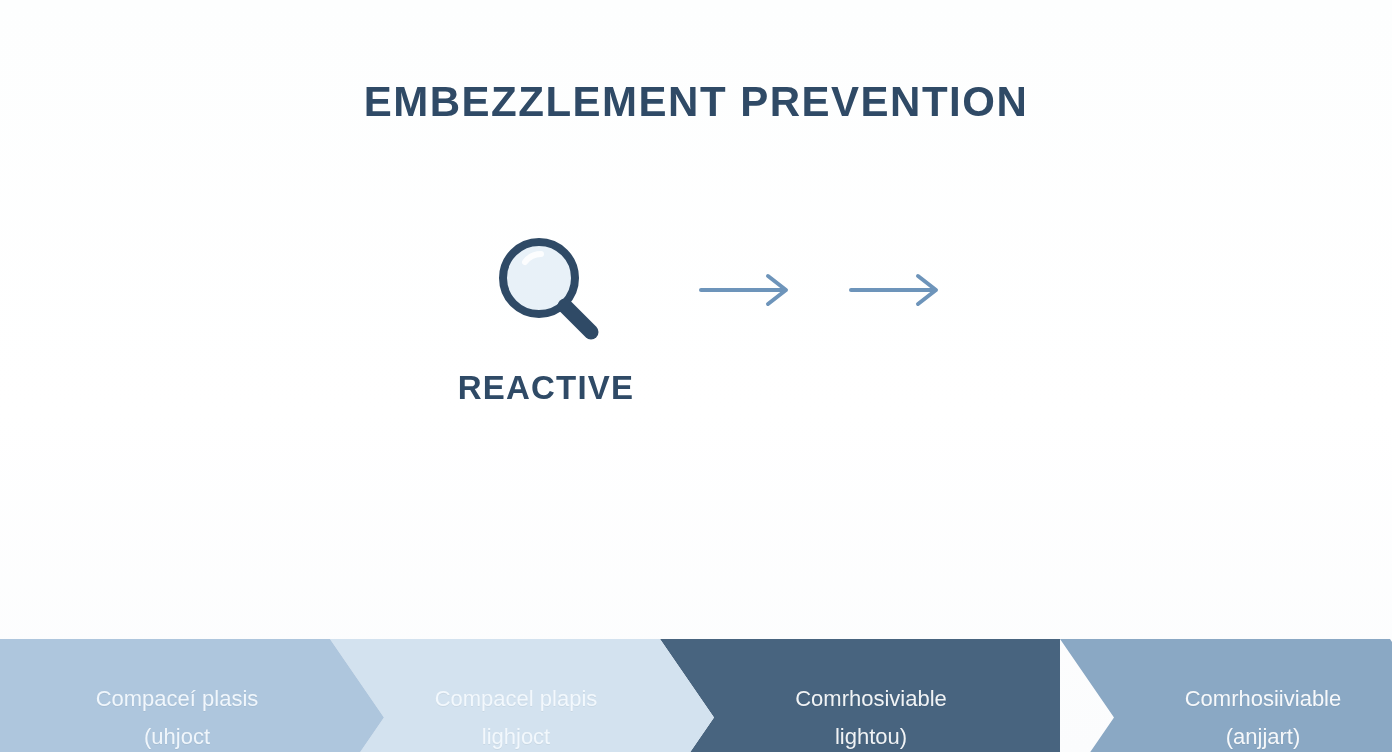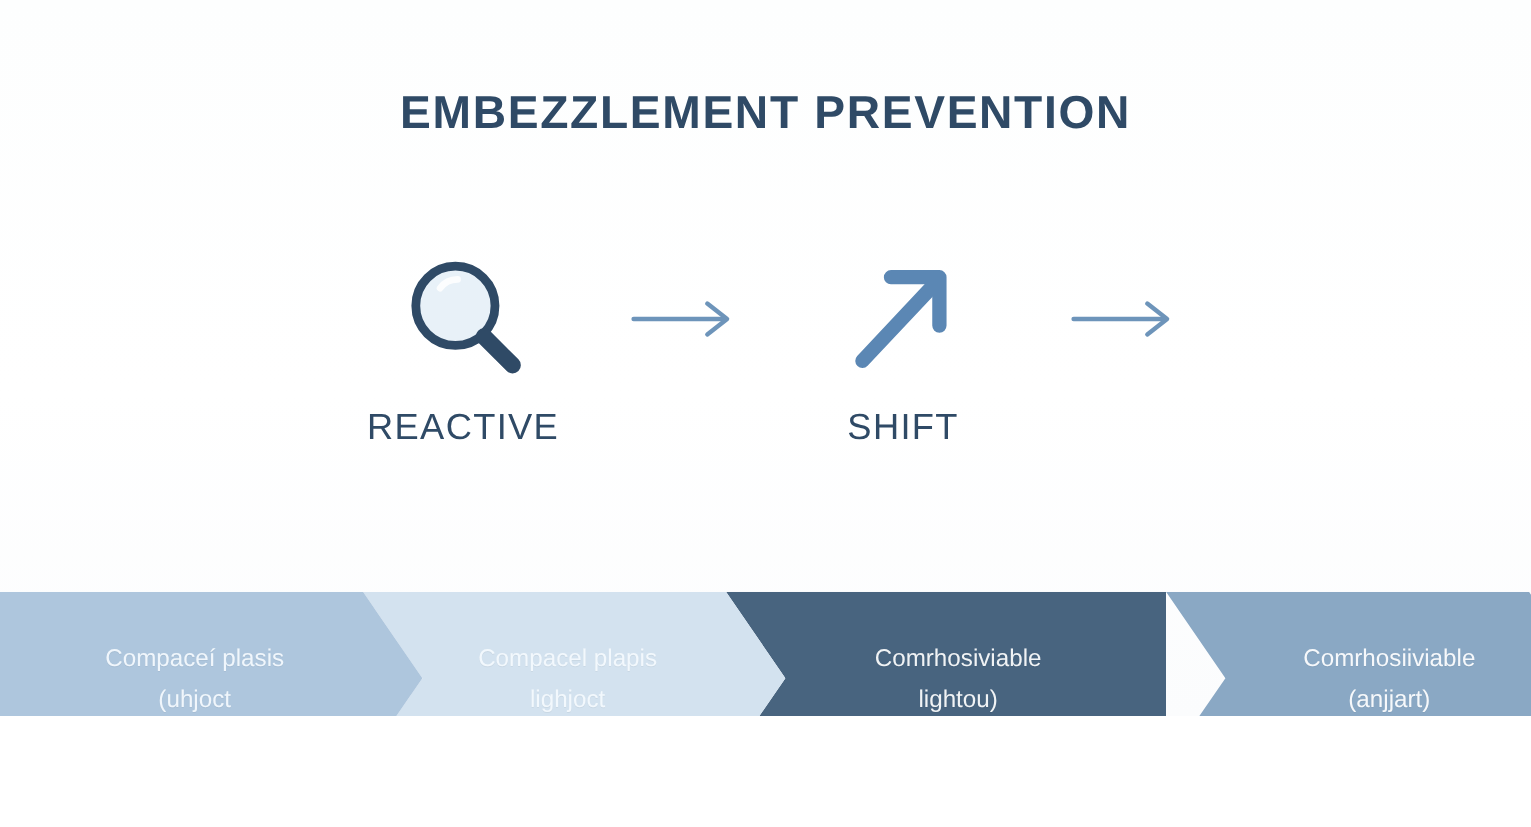--- a/index.html
+++ b/index.html
@@ -9,21 +9,21 @@
   body {
     width: 1392px;
     height: 752px;
     background: #ffffff;
     font-family: "Liberation Sans", sans-serif;
     overflow: hidden;
   }
   .canvas {
     position: relative;
     width: 1392px;
-    height: 651px;
+    height: 752px;
     background: linear-gradient(180deg, #fdfefe 0%, #ffffff 55%, #fbfcfd 100%);
     overflow: hidden;
   }
 
   
   .title {
     position: absolute;
     top: 78px;
     left: 0;
     width: 100%;
@@ -53,21 +53,21 @@
   }
   .step-icon {
     height: 130px;
     display: flex;
     align-items: center;
     justify-content: center;
   }
   .step-label {
     margin-top: 14px;
     font-size: 33px;
-    font-weight: normal;
+    font-weight: bold;
     letter-spacing: 1.2px;
     color: #2f4a66;
   }
   .arrow-cell {
     width: 150px;
     height: 130px;
     display: flex;
     align-items: center;
     justify-content: center;
   }
@@ -131,29 +131,20 @@
       <div class="step-label">REACTIVE</div>
     </div>
 
     <div class="arrow-cell">
       <svg width="100" height="40" viewBox="0 0 100 40">
         <line x1="5" y1="20" x2="86" y2="20" stroke="#6d94ba" stroke-width="4" stroke-linecap="round"></line>
         <polyline points="72,6 90,20 72,34" fill="none" stroke="#6d94ba" stroke-width="4" stroke-linecap="round" stroke-linejoin="round"></polyline>
       </svg>
     </div>
 
-    <div class="step">
-      <div class="step-icon">
-        <svg width="110" height="120" viewBox="0 0 110 120">
-          <line x1="18" y1="98" x2="82" y2="30" stroke="#5b87b4" stroke-width="13" stroke-linecap="round"></line>
-          <polyline points="44,22 88,22 88,66" fill="none" stroke="#5b87b4" stroke-width="13" stroke-linecap="round" stroke-linejoin="round"></polyline>
-        </svg>
-      </div>
-      <div class="step-label">SHIFT</div>
-    </div>
 
     <div class="arrow-cell">
       <svg width="100" height="40" viewBox="0 0 100 40">
         <line x1="5" y1="20" x2="86" y2="20" stroke="#6d94ba" stroke-width="4" stroke-linecap="round"></line>
         <polyline points="72,6 90,20 72,34" fill="none" stroke="#6d94ba" stroke-width="4" stroke-linecap="round" stroke-linejoin="round"></polyline>
       </svg>
     </div>
 
 
   </div>

